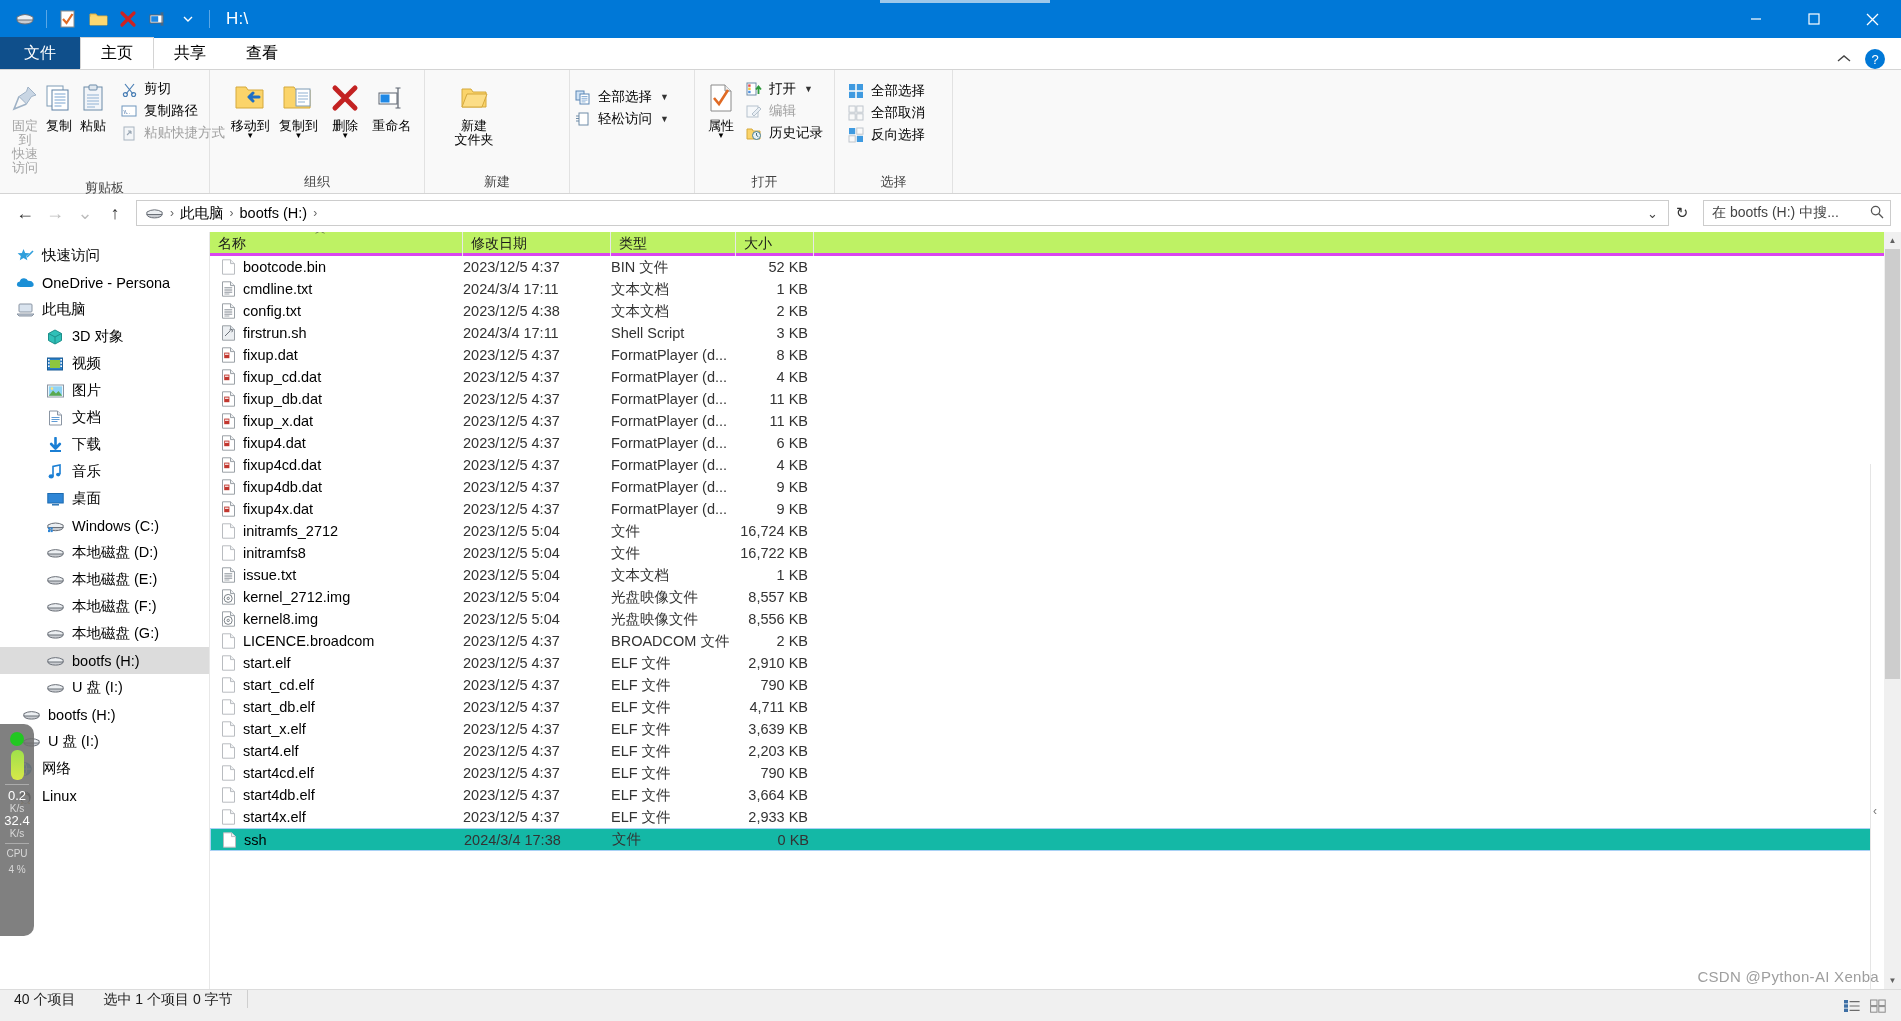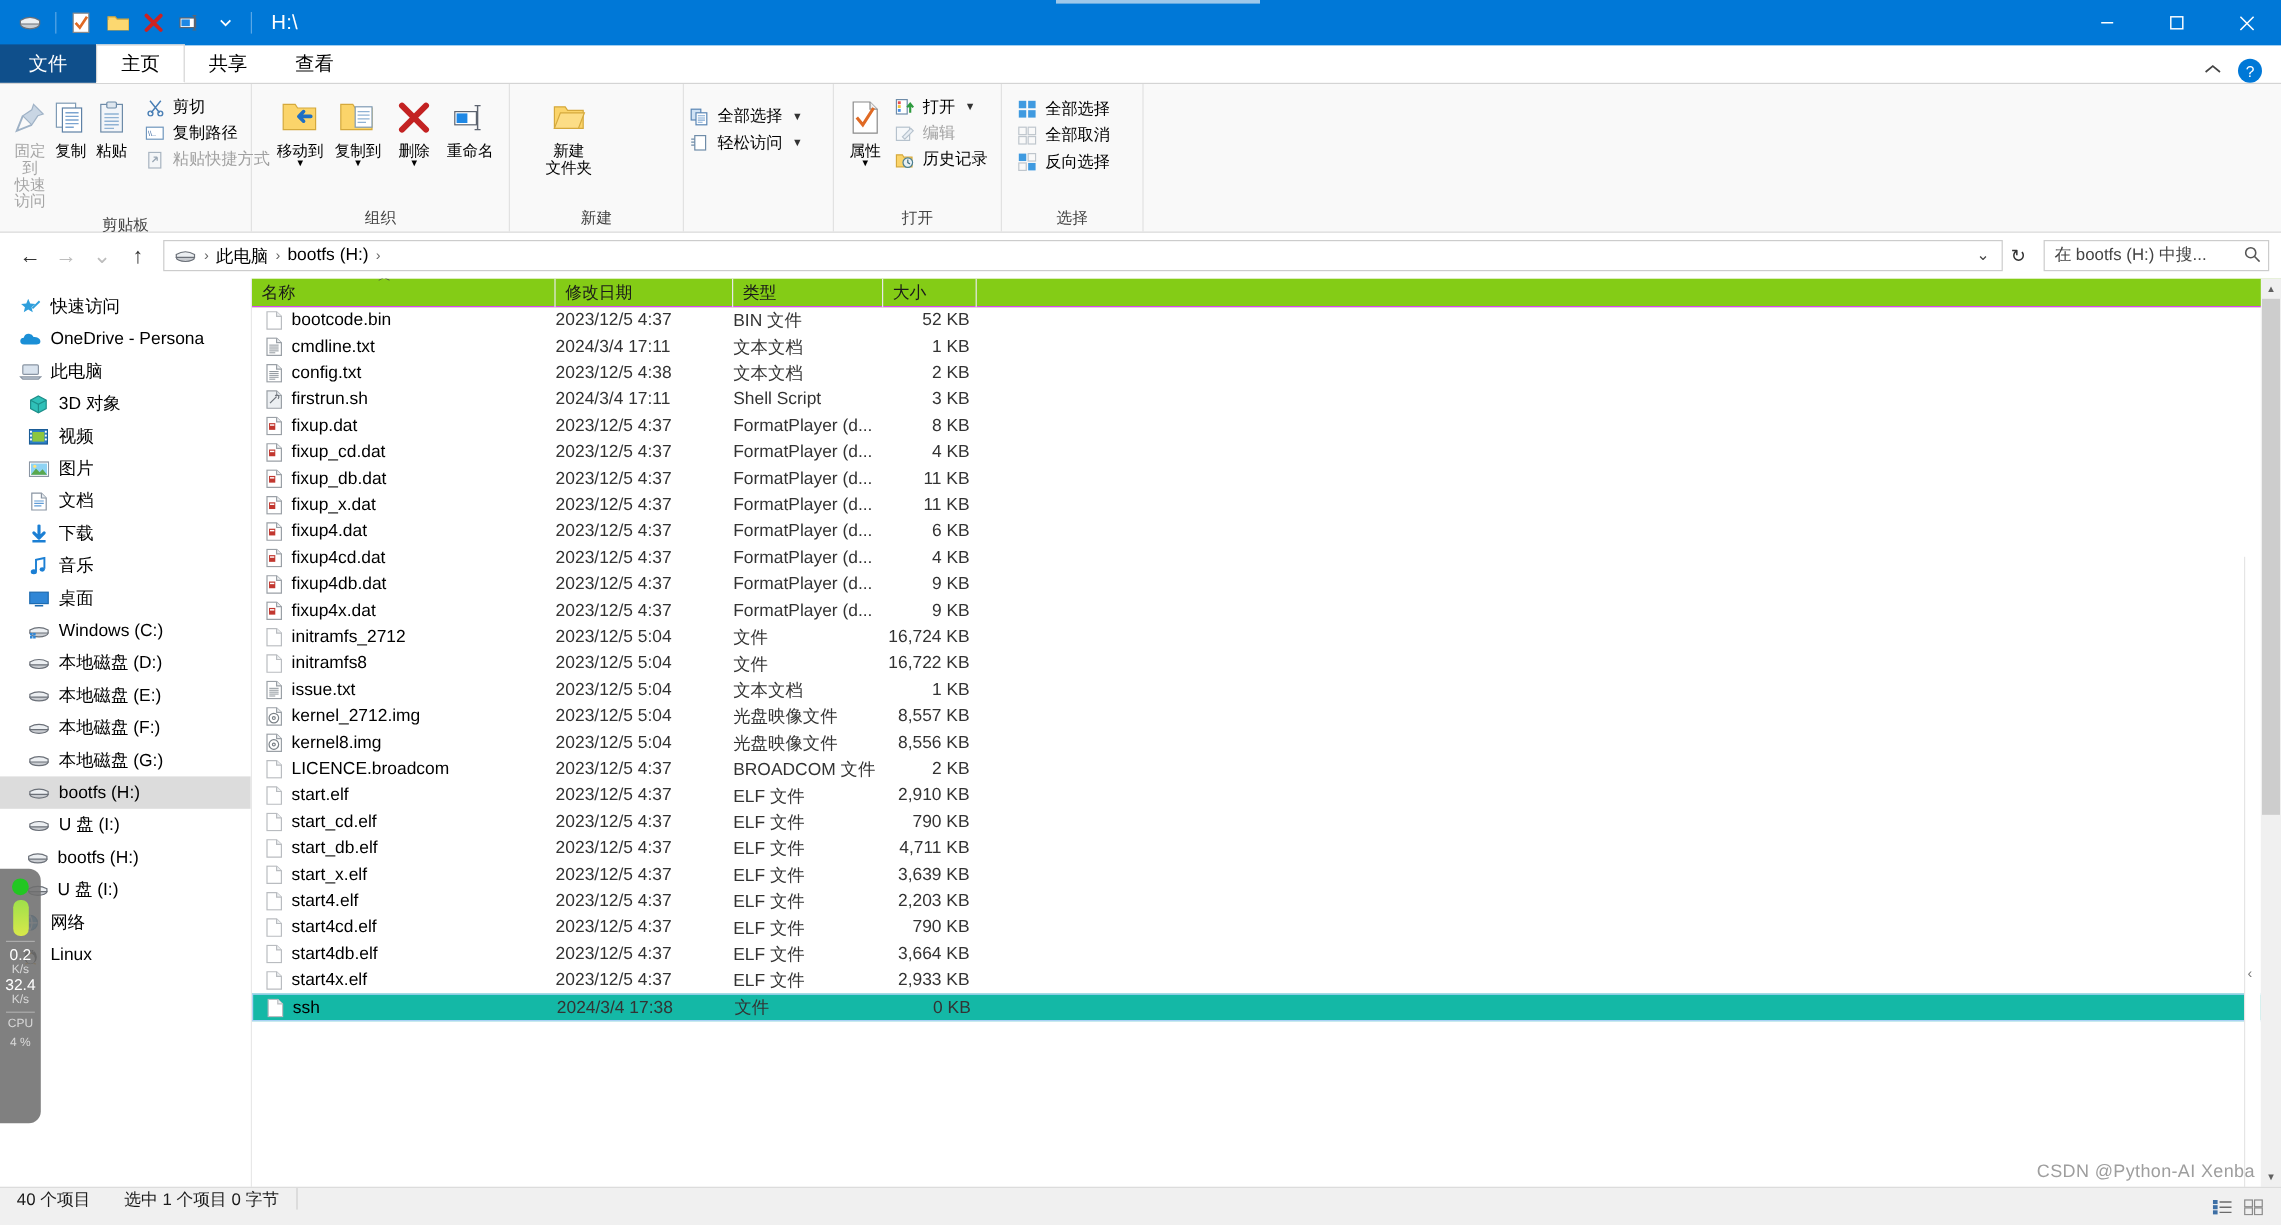--- a/index.html
+++ b/index.html
@@ -133,28 +133,28 @@
   }
   .navpane {
     width: 210px; height: 757px; background: #ffffff; overflow: hidden;
     padding-top: 10px; border-right: 1px solid #e8e8e8; position: relative;
   }
   .navitem {
     height: 27px; display: flex; align-items: center; font-size: 14.5px; color: #000;
     padding-left: 14px; white-space: nowrap;
   }
   .navitem.lvl1 { padding-left: 14px; }
-  .navitem.lvl2 { padding-left: 21px; }
+  .navitem.lvl2 { padding-left: 44px; }
   .navitem.selected { background: #dcdcdc; }
   .navicon { width: 22px; display: flex; align-items: center; justify-content: center; margin-right: 6px; }
 
   .listpane { flex: 1; position: relative; background: #fff; overflow: hidden; }
   .colheader {
-    display: flex; height: 24px; border-bottom: 1px solid #d946ef;
-    font-size: 14px; color: #1a1a1a; background: #84cc16; position: relative;
+    display: flex; height: 24px; border-bottom: 3px solid #d946ef;
+    font-size: 14px; color: #1a1a1a; background: #bef264; position: relative;
   }
   .col { display: flex; align-items: center; padding-left: 8px; border-right: 1px solid #e8e8e8; height: 24px; }
   .col.c-name { width: 253px; }
   .col.c-date { width: 148px; }
   .col.c-type { width: 125px; }
   .col.c-size { width: 78px; font-family: Liberation Mono, monospace; }
   .sortarrow {
     position: absolute; left: 105px; top: -9px; font-size: 11px; color: #4a4a4a;
   }
   .rows { position: relative; }

